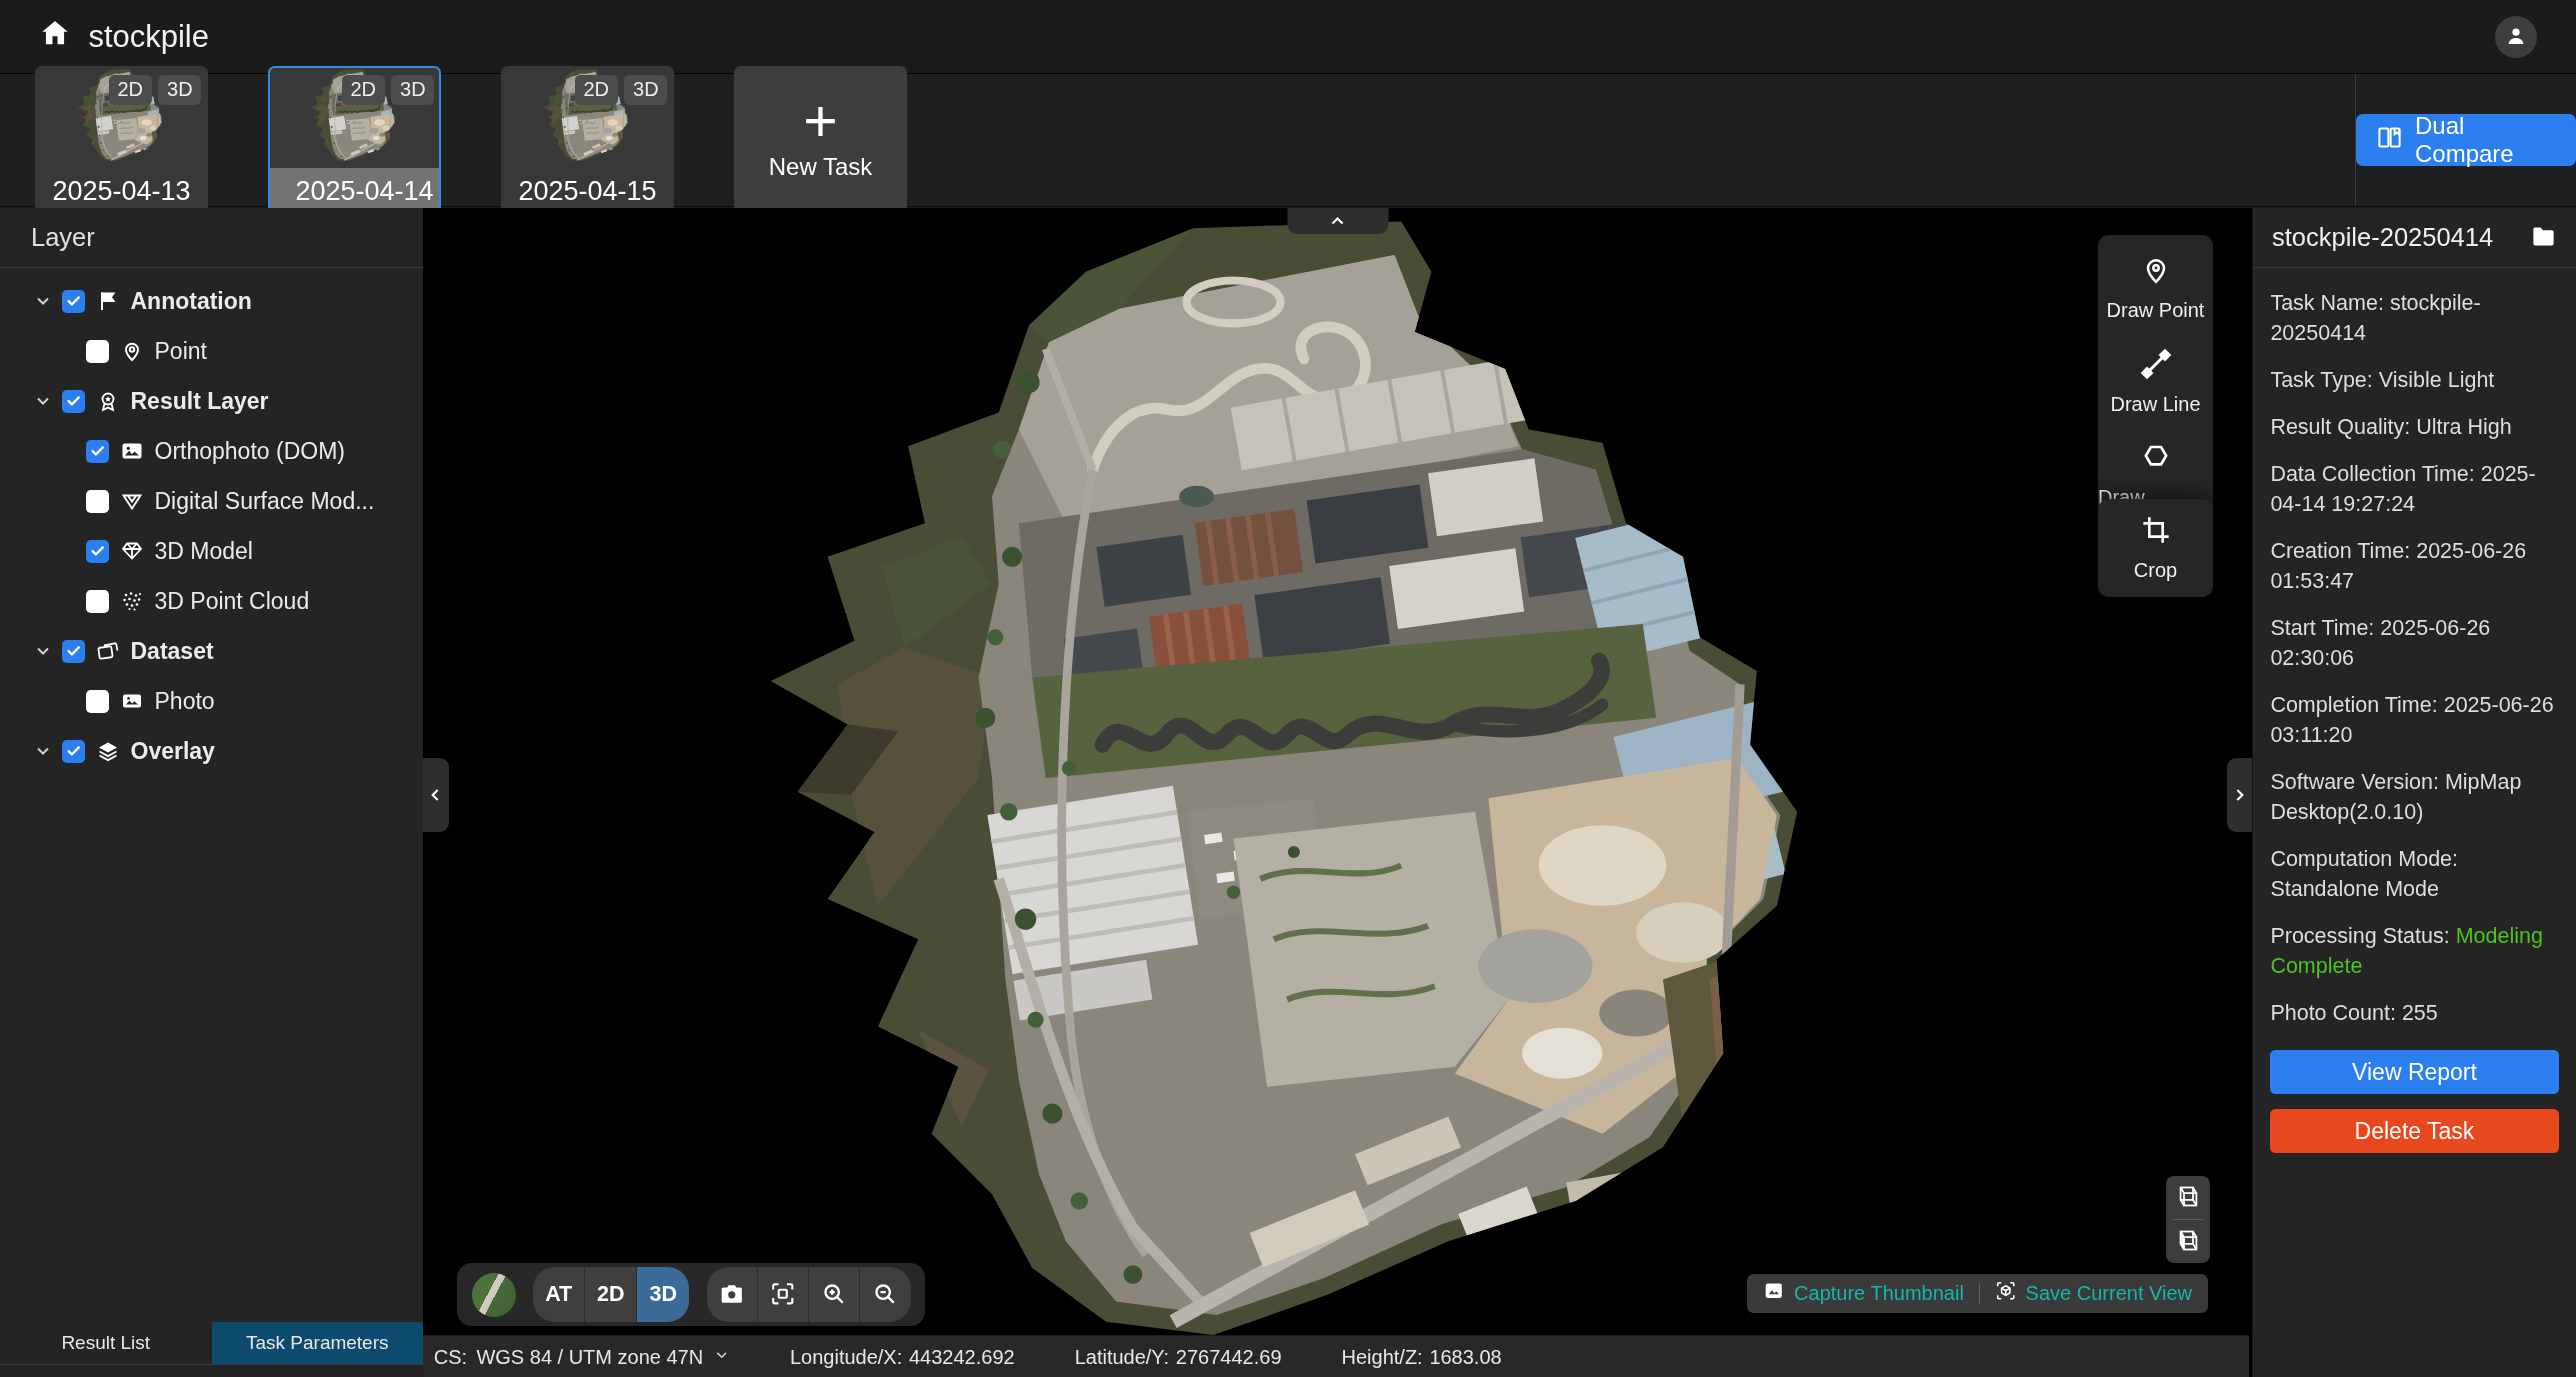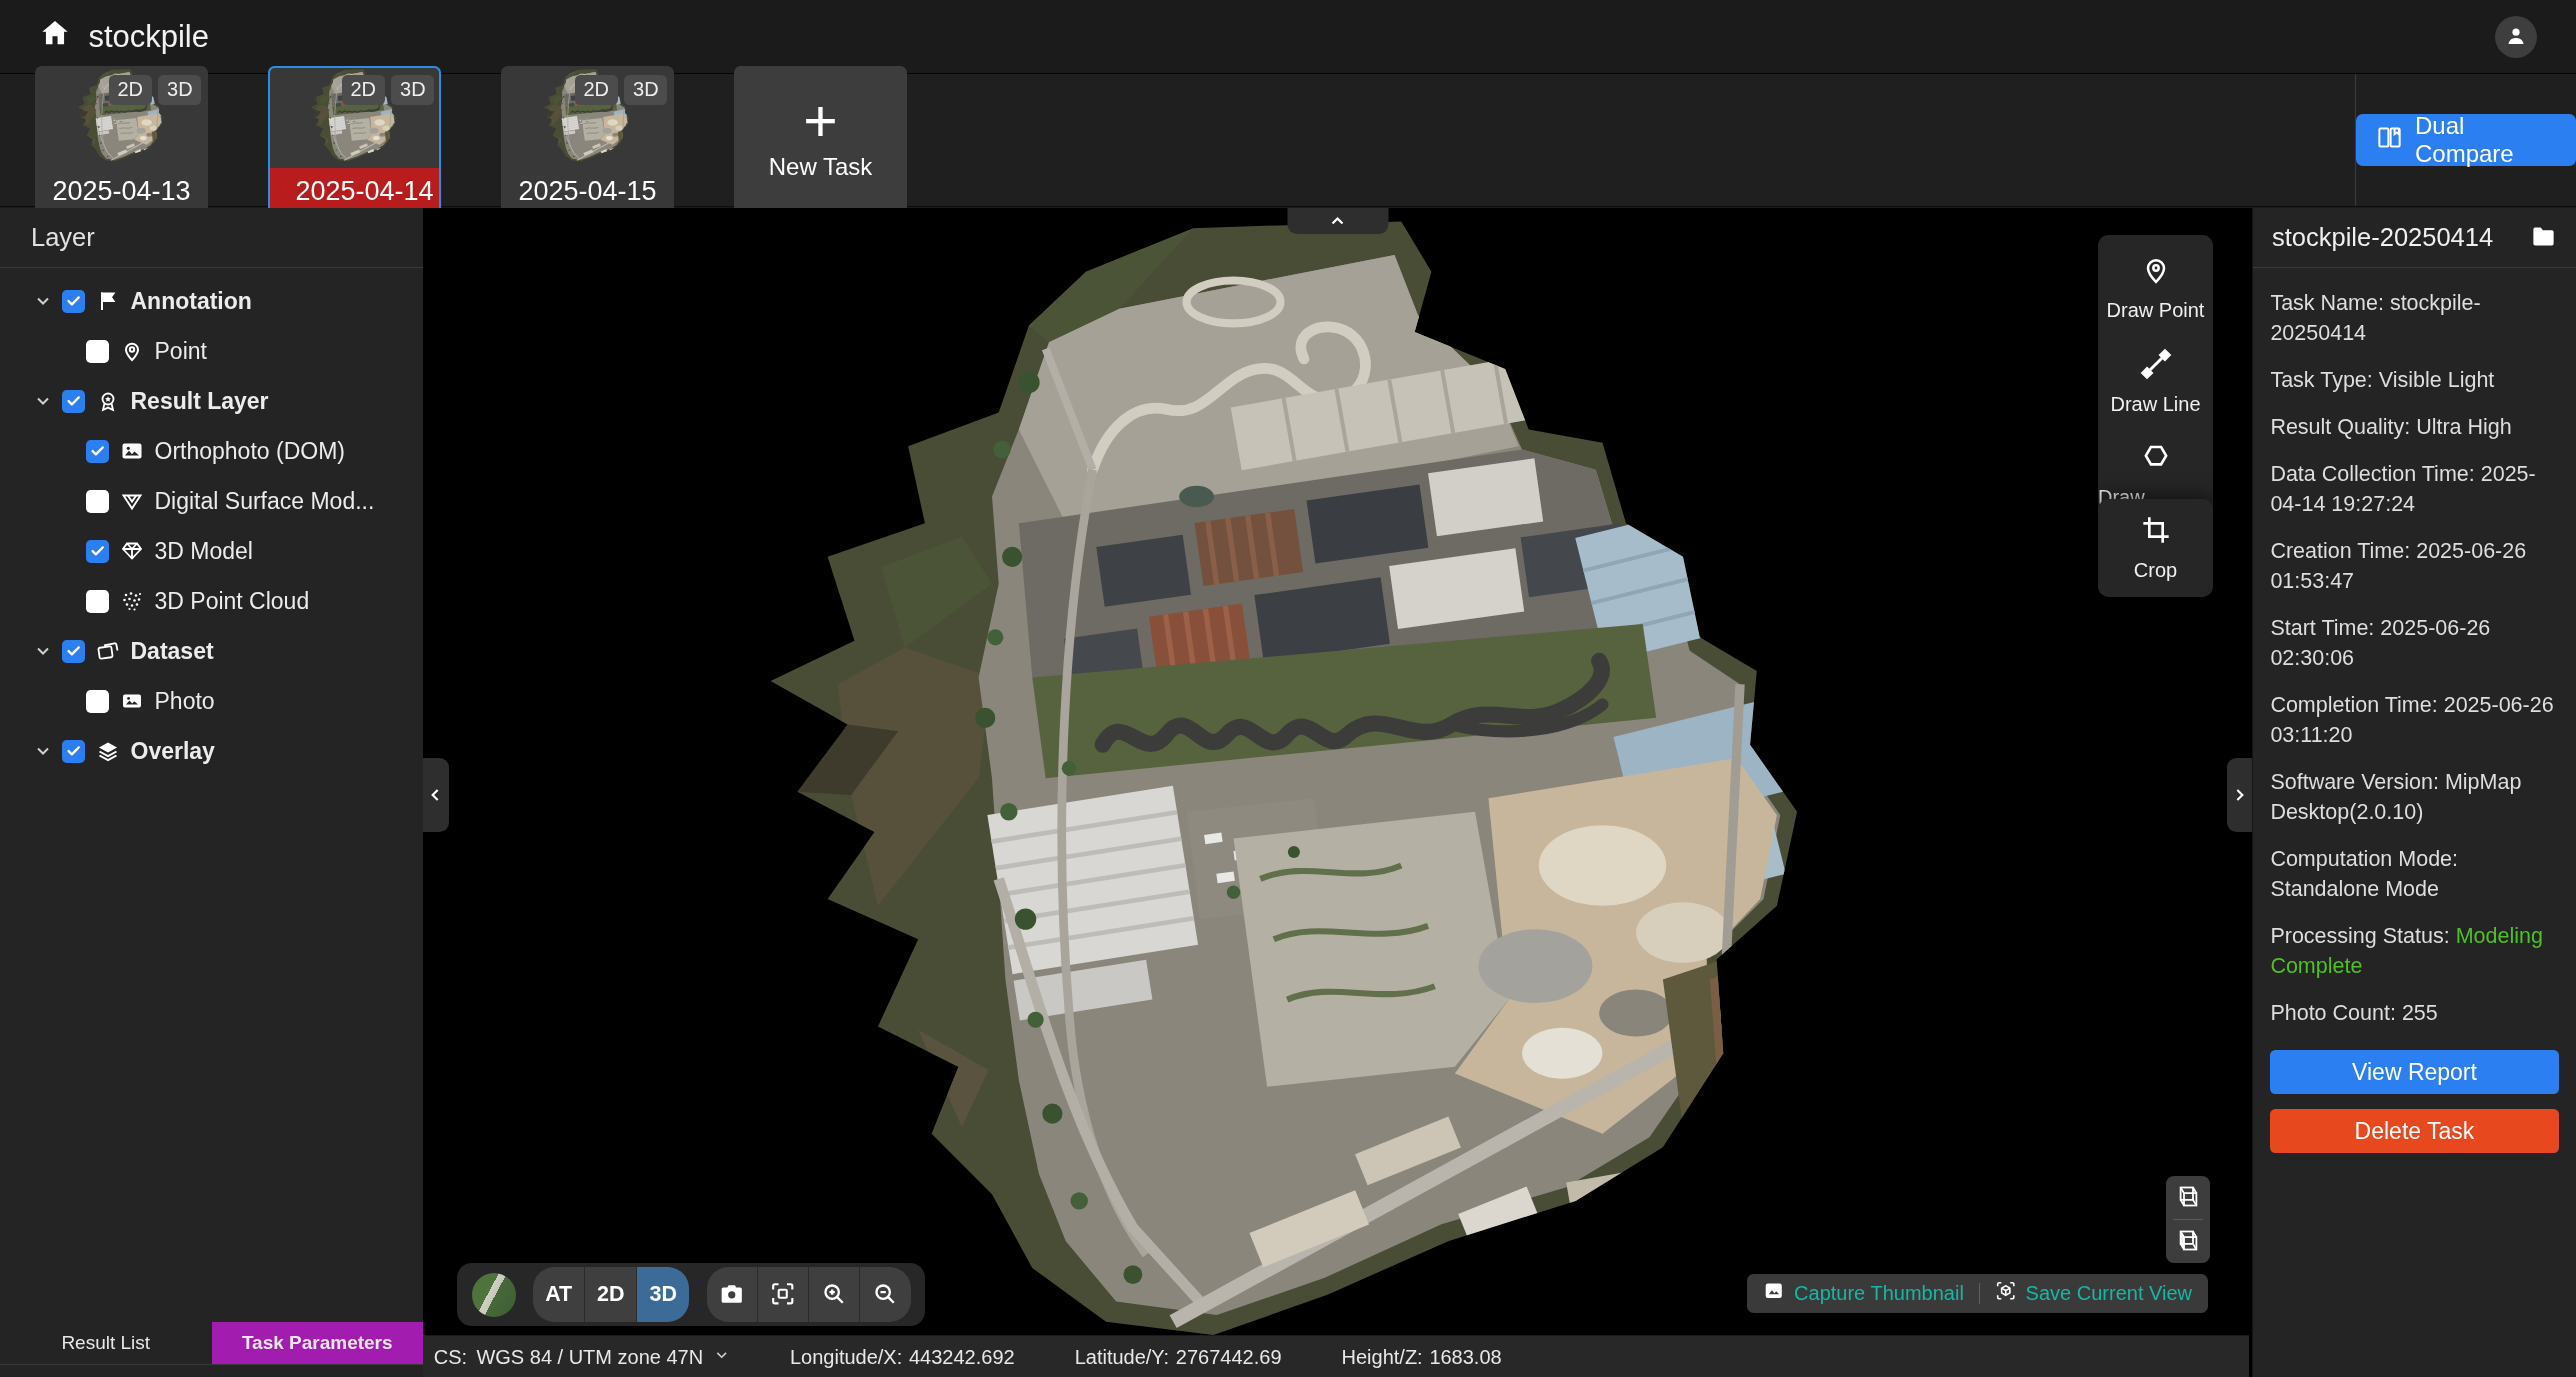--- a/index.html
+++ b/index.html
@@ -22,21 +22,21 @@
   .cards { flex:1; display:flex; align-items:center; gap:60px; padding:0 35px; }
   .task-card { width:173px; height:149px; background:#383838; border-radius:6.7px; overflow:hidden;
                display:flex; flex-direction:column; position:relative; cursor:pointer; }
   .task-card.selected { outline:2px solid #2f8ce0; outline-offset:-2px; }
   .card-thumb { flex:1; position:relative; display:flex; align-items:center; justify-content:center; }
   .card-thumb svg.mini { height:97px; }
   .badges { position:absolute; top:9.4px; right:6.7px; display:flex; gap:6.7px; }
   .badge { background:#4c4c4c; color:#eeeeee; font-size:20px; padding:3.4px 8.7px; border-radius:5.4px; }
   .card-label { height:47px; display:flex; align-items:center; justify-content:center;
                 font-size:27px; color:#ffffff; }
-  .task-card.selected .card-label { background:#b91c1c;padding-left:20px; }
+  .task-card.selected .card-label { background:#737373;padding-left:20px; }
   .new-task { width:173px; height:149px; background:#3d3d3d; border-radius:6.7px; display:flex;
               flex-direction:column; align-items:center; justify-content:center; gap:10.7px; color:#fff; cursor:pointer; }
   .plus { font-size:59px; font-weight:200; line-height:44px; }
   .new-label { font-size:24px; }
   .taskbar-right { width:221px; border-left:0.7px solid #3c3c3c; display:flex; align-items:center; justify-content:center; }
   .dual-btn { background:#2b7ff0; color:#fff; height:52px; border-radius:6.7px; padding:0 20px;
               display:flex; align-items:center; gap:12px; font-size:24px; cursor:pointer; }
   .dual-btn svg { width:27px; height:27px; }
 
   
@@ -55,21 +55,21 @@
   .cb.checked { background:#2b7ff0; }
   .cb svg { width:17.4px; height:17.4px; }
   .t-icon { width:25.5px; height:25.5px; margin-left:10px; flex:none; display:flex; align-items:center; justify-content:center; }
   .t-icon svg { width:24px; height:24px; }
   .t-label { margin-left:10px; white-space:nowrap;text-align:right; }
   .tree-row.parent .t-label { font-weight:700; }
   .side-tabs { position:absolute; bottom:13.4px; left:0; right:0; height:43px; display:flex;
                border-bottom:0.7px solid #3a3a3a; }
   .side-tab { flex:1; display:flex; align-items:center; justify-content:center; font-size:19px;
               color:#e8e8e8; cursor:pointer; }
-  .side-tab.active { background:#a21caf;font-weight:bold; }
+  .side-tab.active { background:#0c4a6e; }
 
   
   .viewport { flex:1; position:relative; background:#000; overflow:hidden; }
   .terrain-svg { position:absolute; inset:0; width:100%; height:100%; }
   .handle-top { position:absolute; top:0; left:50%; transform:translateX(-50%); width:101px; height:25.5px;
                 background:#2e2e2e; border-radius:0 0 9.4px 9.4px; display:flex; align-items:center;
                 justify-content:center; cursor:pointer; }
   .handle-left { position:absolute; left:0; top:550px; width:25.5px; height:74px; background:#2e2e2e;
                  border-radius:0 9.4px 9.4px 0; display:flex; align-items:center; justify-content:center; cursor:pointer; }
   .handle-right { position:absolute; right:0; top:550px; width:25.5px; height:74px; background:#2e2e2e;

